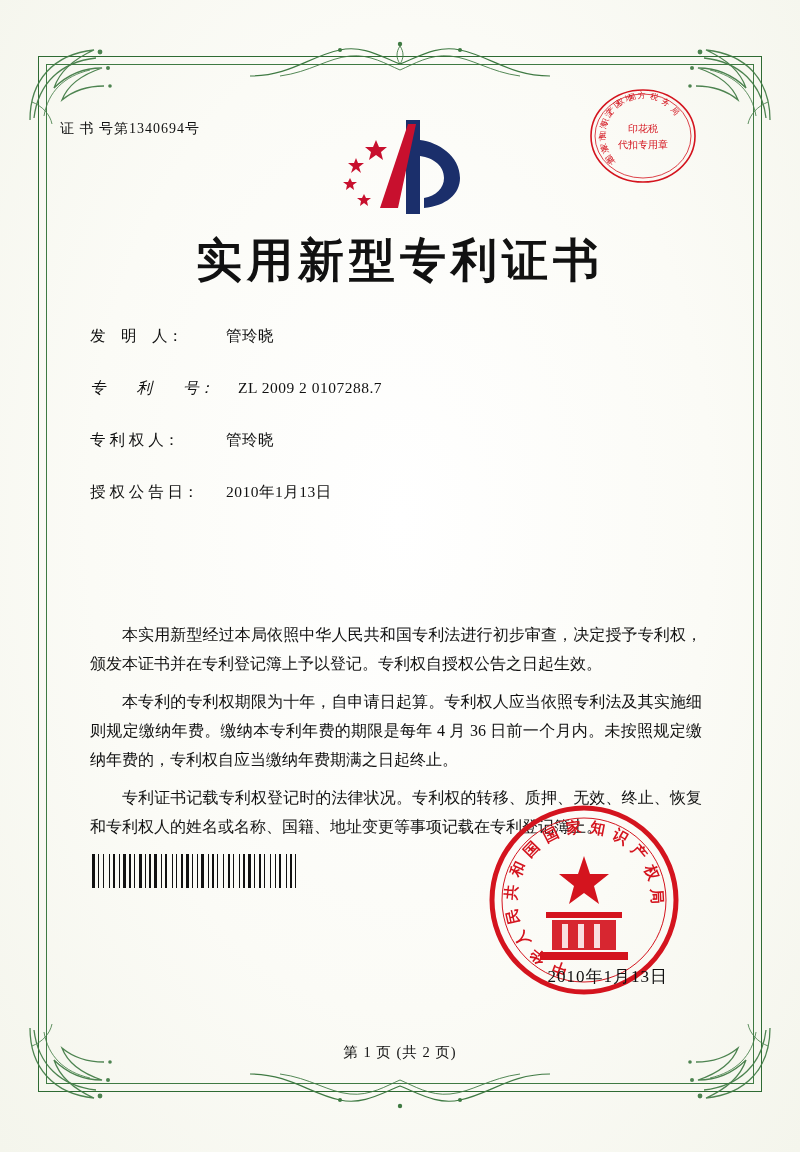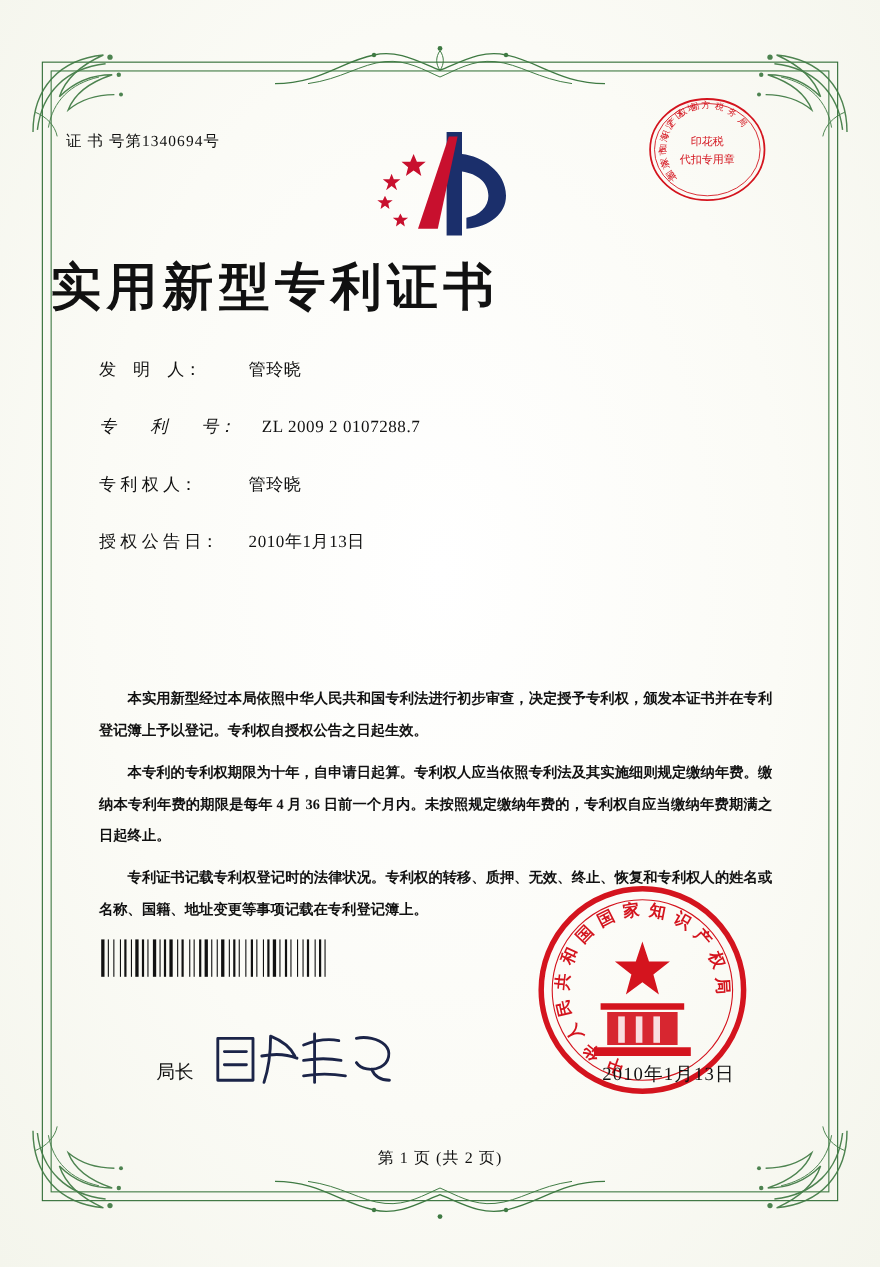--- a/index.html
+++ b/index.html
@@ -54,21 +54,21 @@
   
   .logo{
     position:absolute;left:50%;top:48px;transform:translateX(-50%);
     width:160px;height:110px;
   }
   .logo svg{width:100%;height:100%;display:block;}
 
   
   .title{
     position:absolute;left:0;right:0;top:166px;
-    text-align:left;
+    text-align:center;
     font-size:46px;font-weight:bold;letter-spacing:5px;
     font-family:"DejaVu Serif","Liberation Serif",serif;
     color:#111;
   }
 
   
   .stamp-top{
     position:absolute;right:48px;top:16px;width:126px;height:112px;
   }
   .stamp-top svg{width:100%;height:100%;}
@@ -87,21 +87,21 @@
     white-space:nowrap;
   }
   .field .val{
     letter-spacing:.5px;
   }
   .field.wide .lbl{width:148px;flex:0 0 148px;font-style:italic;}
 
   
   .body{
     position:absolute;left:44px;right:52px;top:556px;
-    font-size:13px;line-height:29px;text-align:justify;color:#111;font-weight:bold;
+    font-size:16px;line-height:29px;text-align:justify;color:#111;
   }
   .body p{margin:0 0 9px 0;text-indent:2em;}
 
   
   .barcode{
     position:absolute;left:46px;top:790px;width:320px;height:34px;
     display:flex;align-items:stretch;gap:0;
   }
   .barcode i{display:block;height:100%;background:#111;}
 
@@ -355,31 +355,20 @@
         <i style="width: 2px; margin-right: 1px;"></i>
         <i style="width: 3px; background: transparent; margin-right: 1px;"></i>
         <i style="width: 1px; margin-right: 1px;"></i>
         <i style="width: 1px; background: transparent; margin-right: 1px;"></i>
         <i style="width: 2px; margin-right: 1px;"></i>
         <i style="width: 1px; background: transparent; margin-right: 1px;"></i>
         <i style="width: 1px; margin-right: 1px;"></i>
         <i style="width: 3px; background: transparent; margin-right: 1px;"></i>
       </div>
 
-    <div class="sig-row">
-      <span class="sig-label">局长</span>
-      <span class="sig-mark">
-        <svg viewBox="0 0 180 60" fill="none" stroke="#1b2448" stroke-width="2.6" stroke-linecap="round">
-          <path d="M8 12 L8 50 M8 12 L40 12 M40 12 L40 50 M8 50 L40 50 M14 24 L34 24 M14 36 L34 36"></path>
-          <path d="M56 10 C56 24 54 40 50 52 M56 10 C66 14 74 20 78 28 M48 28 C58 26 70 26 80 30"></path>
-          <path d="M96 8 C96 22 96 36 96 52 M86 18 C96 14 108 12 118 14 M86 32 C98 30 110 30 120 32 M86 46 C98 44 112 44 124 46"></path>
-          <path d="M134 12 C142 10 154 12 160 18 C166 24 164 34 156 38 C148 42 138 40 134 34 M148 40 C150 46 156 50 164 50"></path>
-        </svg>
-      </span>
-    </div>
 
     <div class="seal">
       <svg viewBox="0 0 200 200">
         <circle cx="100" cy="100" r="92" fill="none" stroke="#d4141e" stroke-width="5"></circle>
         <circle cx="100" cy="100" r="82" fill="none" stroke="#d4141e" stroke-width="1"></circle>
         <g fill="#d4141e">
           <polygon points="100,56 106,74 125,74 110,86 115,104 100,93 85,104 90,86 75,74 94,74"></polygon>
           <path d="M62 112 L138 112 L138 118 L62 118 Z"></path>
           <path d="M68 120 L132 120 L132 150 L68 150 Z" opacity=".92"></path>
           <path d="M56 152 L144 152 L144 160 L56 160 Z"></path>

